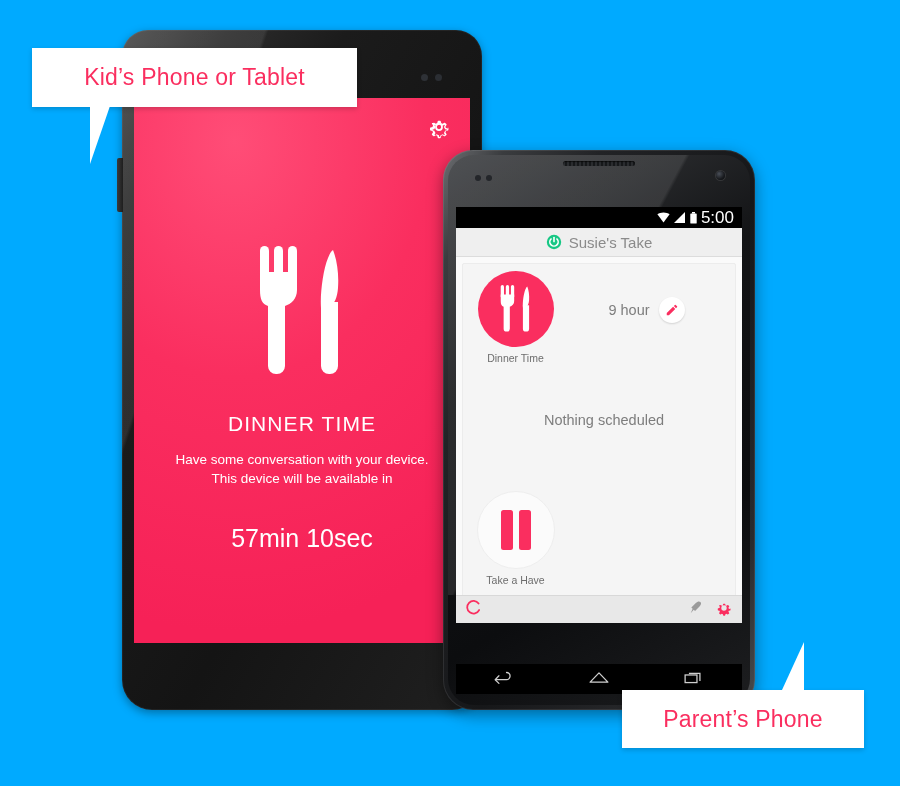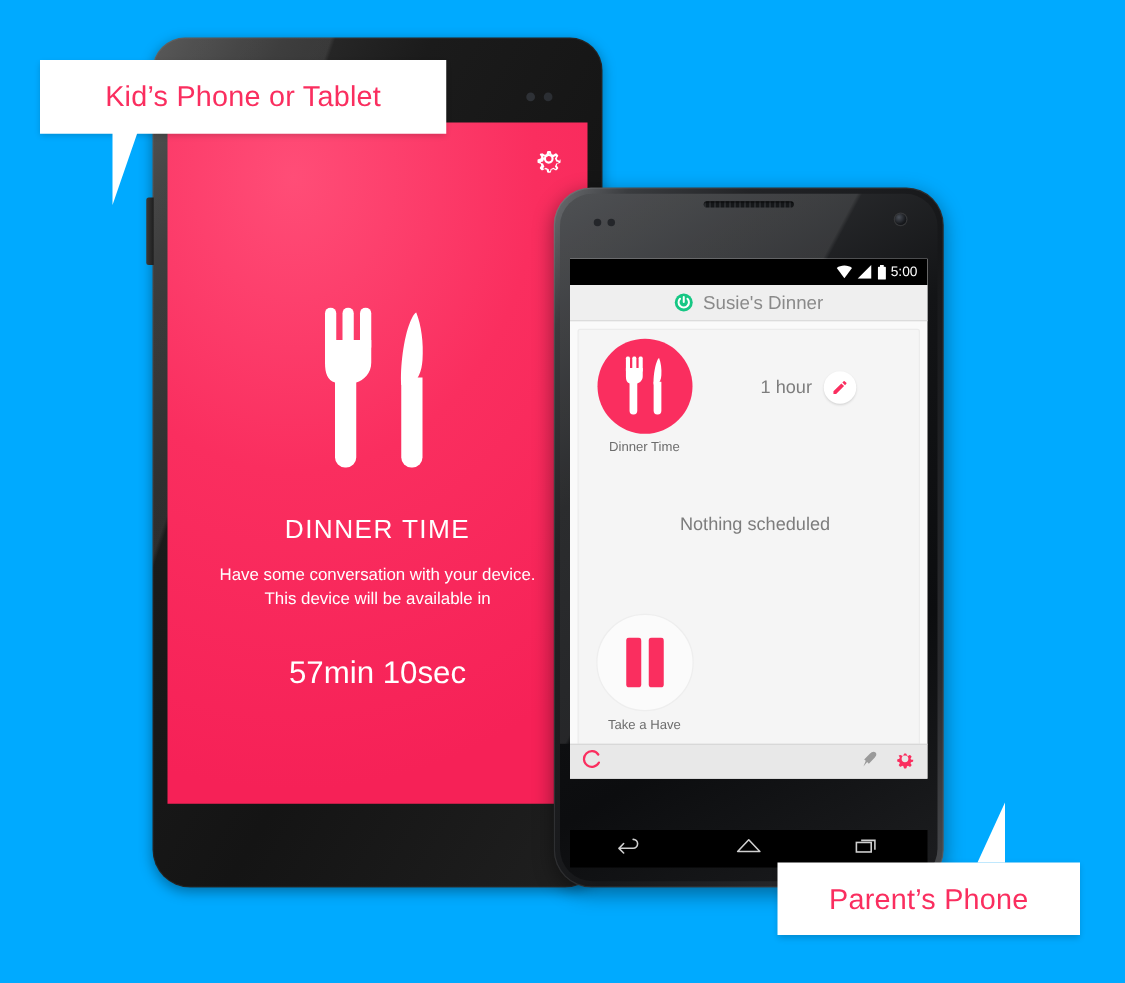--- a/index.html
+++ b/index.html
@@ -82,21 +82,21 @@
   }
   .par-sensors{
     position:absolute;top:25px;left:32px;width:6px;height:6px;border-radius:50%;
     background:#24262a;box-shadow:11px 0 0 0 #24262a;
   }
   .par-screen{
     position:absolute;left:13px;top:57px;width:286px;height:416px;background:#fafafa;overflow:hidden;
   }
   .par-status{
     height:21px;background:#000;color:#fff;display:flex;align-items:center;justify-content:flex-end;
-    padding-right:8px;gap:4px;font-size:11px;
+    padding-right:8px;gap:4px;font-size:17px;
   }
   .par-ab{
     height:28px;background:#efefef;border-bottom:1px solid #dcdcdc;
     display:flex;align-items:center;justify-content:center;gap:7px;
   }
   .par-ab-title{font-size:15px;color:#8a8a8a;}
   .par-card{
     margin:6px;background:#f5f5f5;border:1px solid #ececec;border-radius:2px;
     height:352px;position:relative;
   }
@@ -207,41 +207,41 @@
         </svg>
         <span>5:00</span>
       </div>
 
       <div class="par-ab">
         <svg width="16" height="16" viewBox="0 0 20 20">
           <circle cx="10" cy="10" r="9" fill="#16c784"></circle>
           <rect x="9" y="3.5" width="2" height="7" rx="1" fill="#fff"></rect>
           <path d="M6.3 6.2a5.2 5.2 0 107.4 0" fill="none" stroke="#fff" stroke-width="2" stroke-linecap="round"></path>
         </svg>
-        <span class="par-ab-title">Susie's Dinner</span>
+        <span class="par-ab-title">Susie's Take</span>
       </div>
 
       <div class="par-card">
 
         <div class="row">
           <div class="tile">
             <div class="circ filled">
               <svg width="36" height="48" viewBox="0 0 96 132">
                 <rect x="6" y="0" width="9" height="36" rx="4.5" fill="#fff"></rect>
                 <rect x="20" y="0" width="9" height="36" rx="4.5" fill="#fff"></rect>
                 <rect x="34" y="0" width="9" height="36" rx="4.5" fill="#fff"></rect>
                 <path d="M6 26h37v18c0 9-6 14-12 16v60a8 8 0 01-8 8h-1a8 8 0 01-8-8V60C8 58 6 53 6 44z" fill="#fff"></path>
                 <path d="M79 4c4 10 6 24 5 38-.6 9-3.4 16-9 20h-8c-1-14 2-38 7-50 1.5-3.6 3-7 5-8z" fill="#fff"></path>
                 <path d="M67 56h17v64a8 8 0 01-8 8h-1a8 8 0 01-8-8z" fill="#fff"></path>
               </svg>
             </div>
             <div class="tile-label">Dinner Time</div>
           </div>
           <div class="row-right">
-            <span class="row-val">1 hour</span>
+            <span class="row-val">9 hour</span>
             <span class="edit-btn">
               <svg width="14" height="14" viewBox="0 0 24 24">
                 <path fill="#fa2e5f" d="M3 17.3V21h3.7L17.6 10.1l-3.7-3.7zM20.7 7c.4-.4.4-1 0-1.4l-2.3-2.3a1 1 0 00-1.4 0l-1.8 1.8 3.7 3.7z"></path>
               </svg>
             </span>
           </div>
         </div>
 
         <div class="row">
           <div class="row-right">

